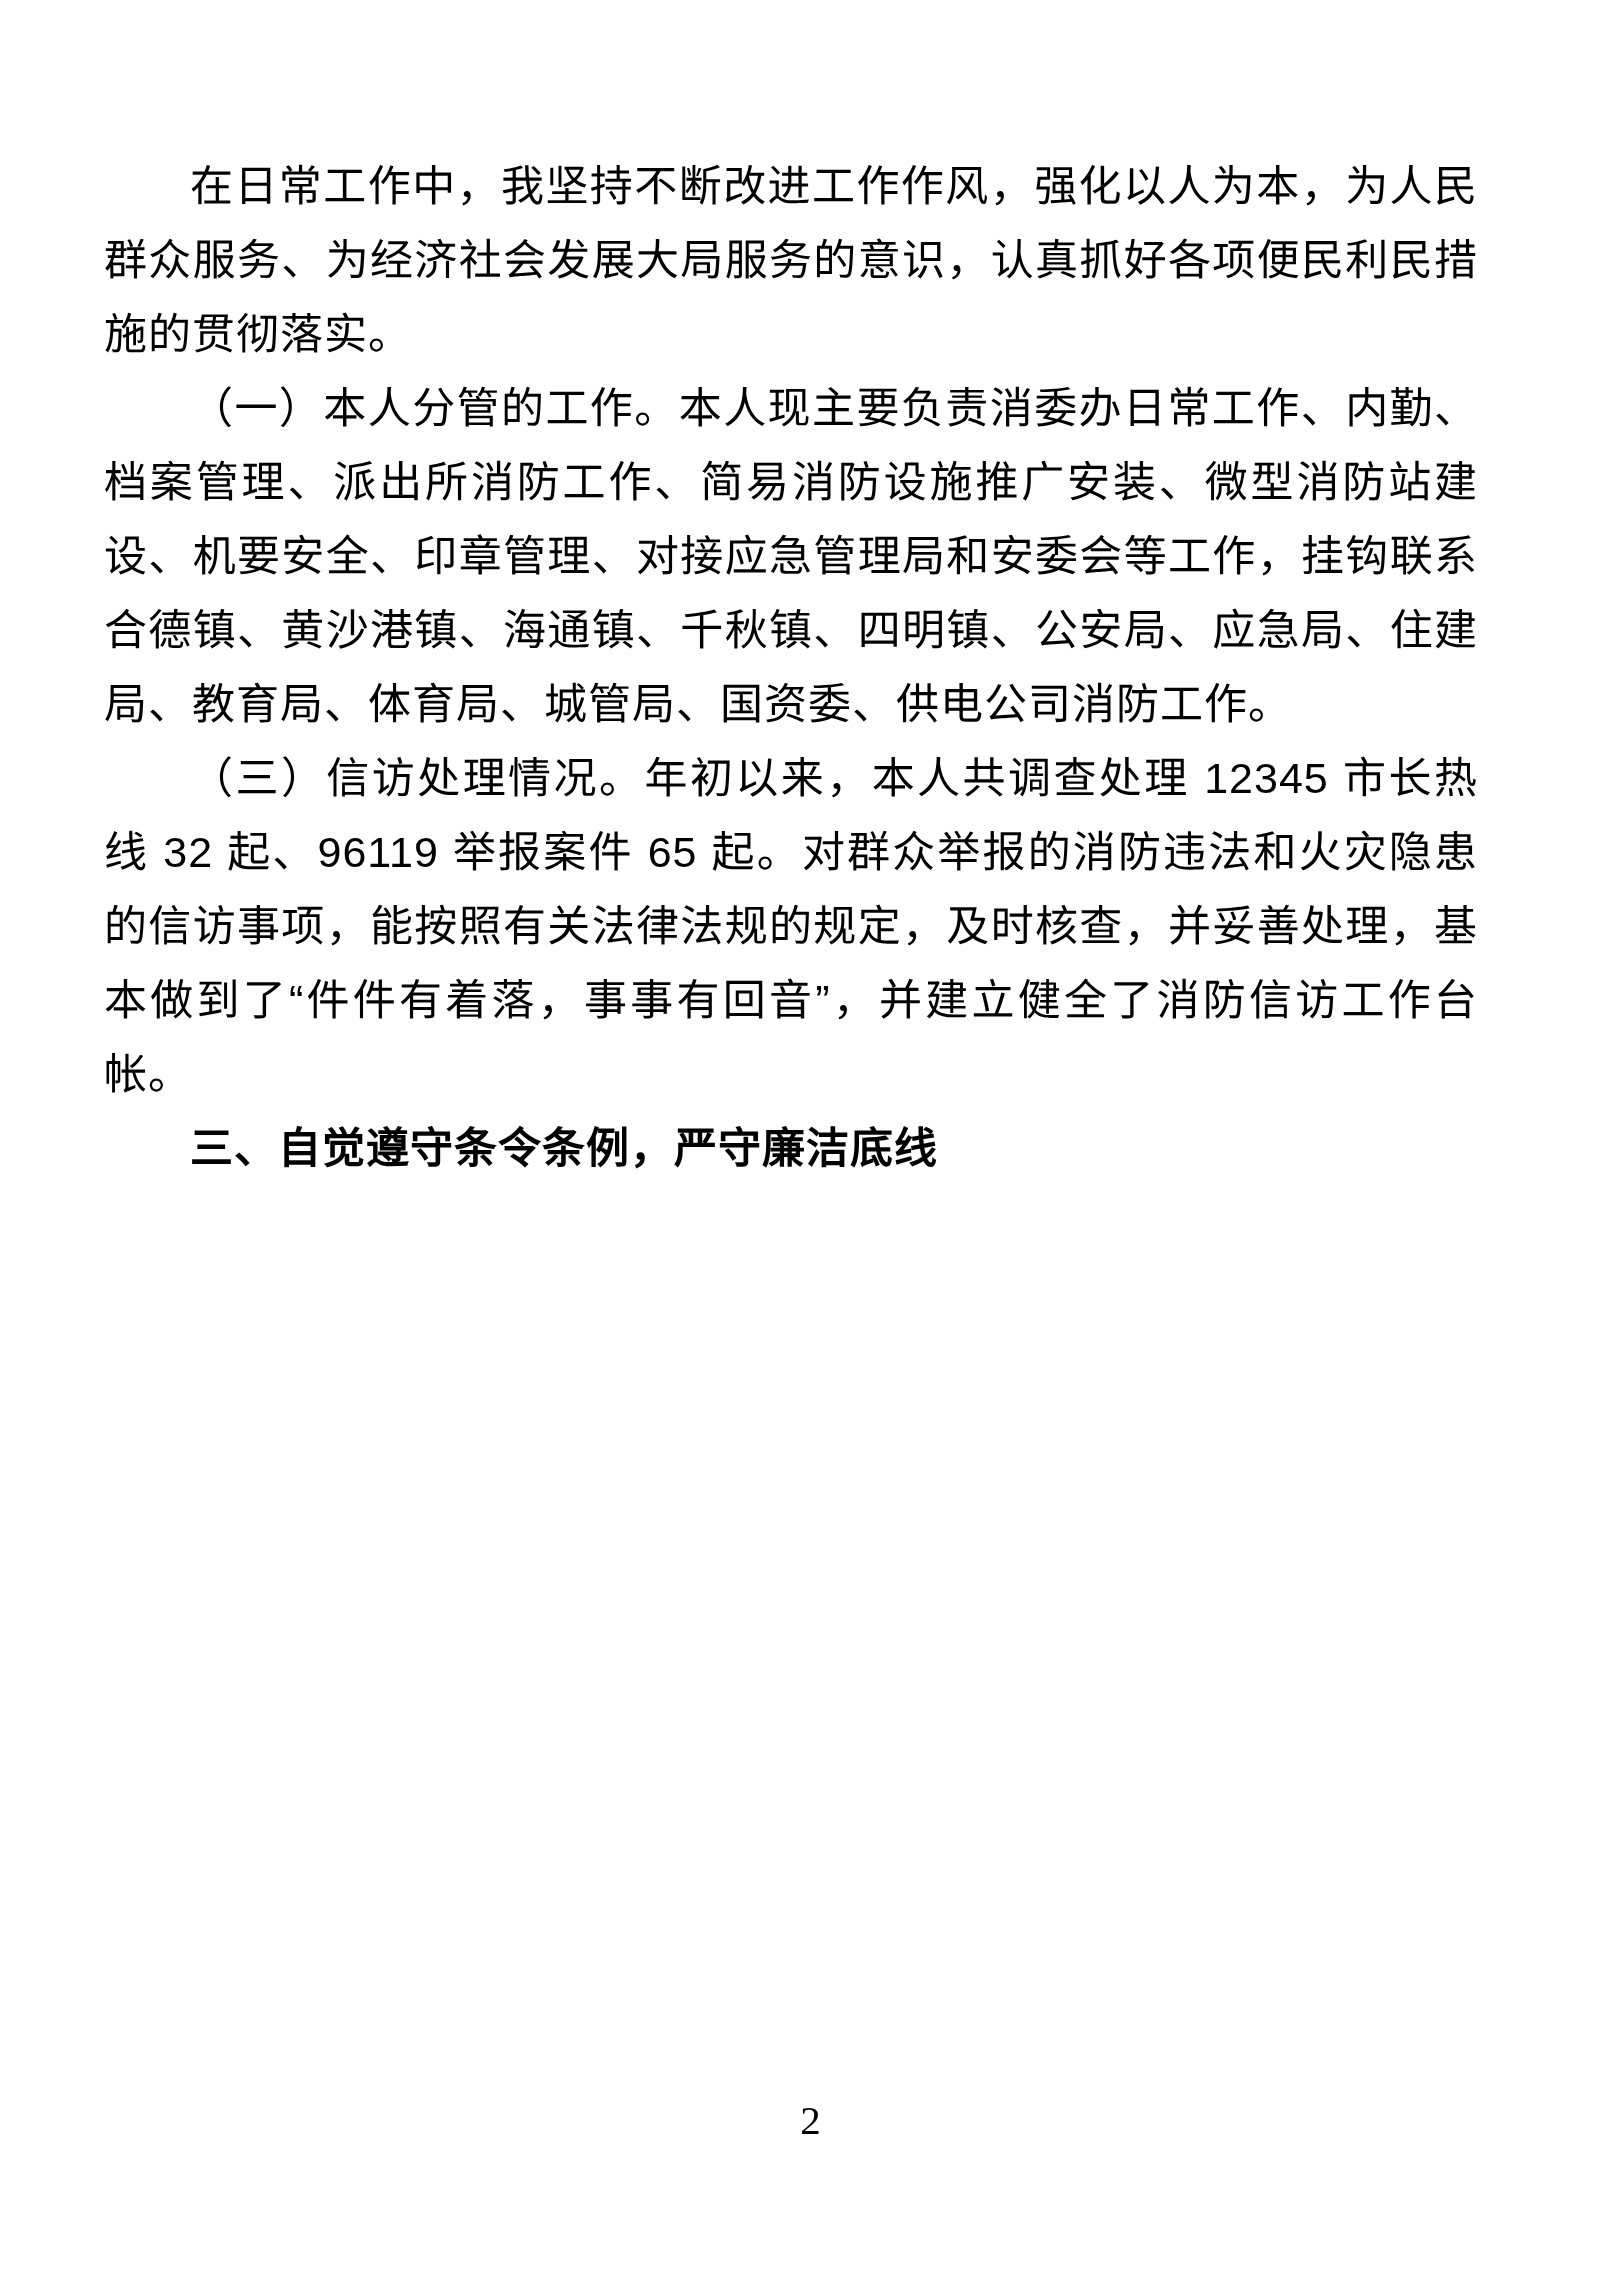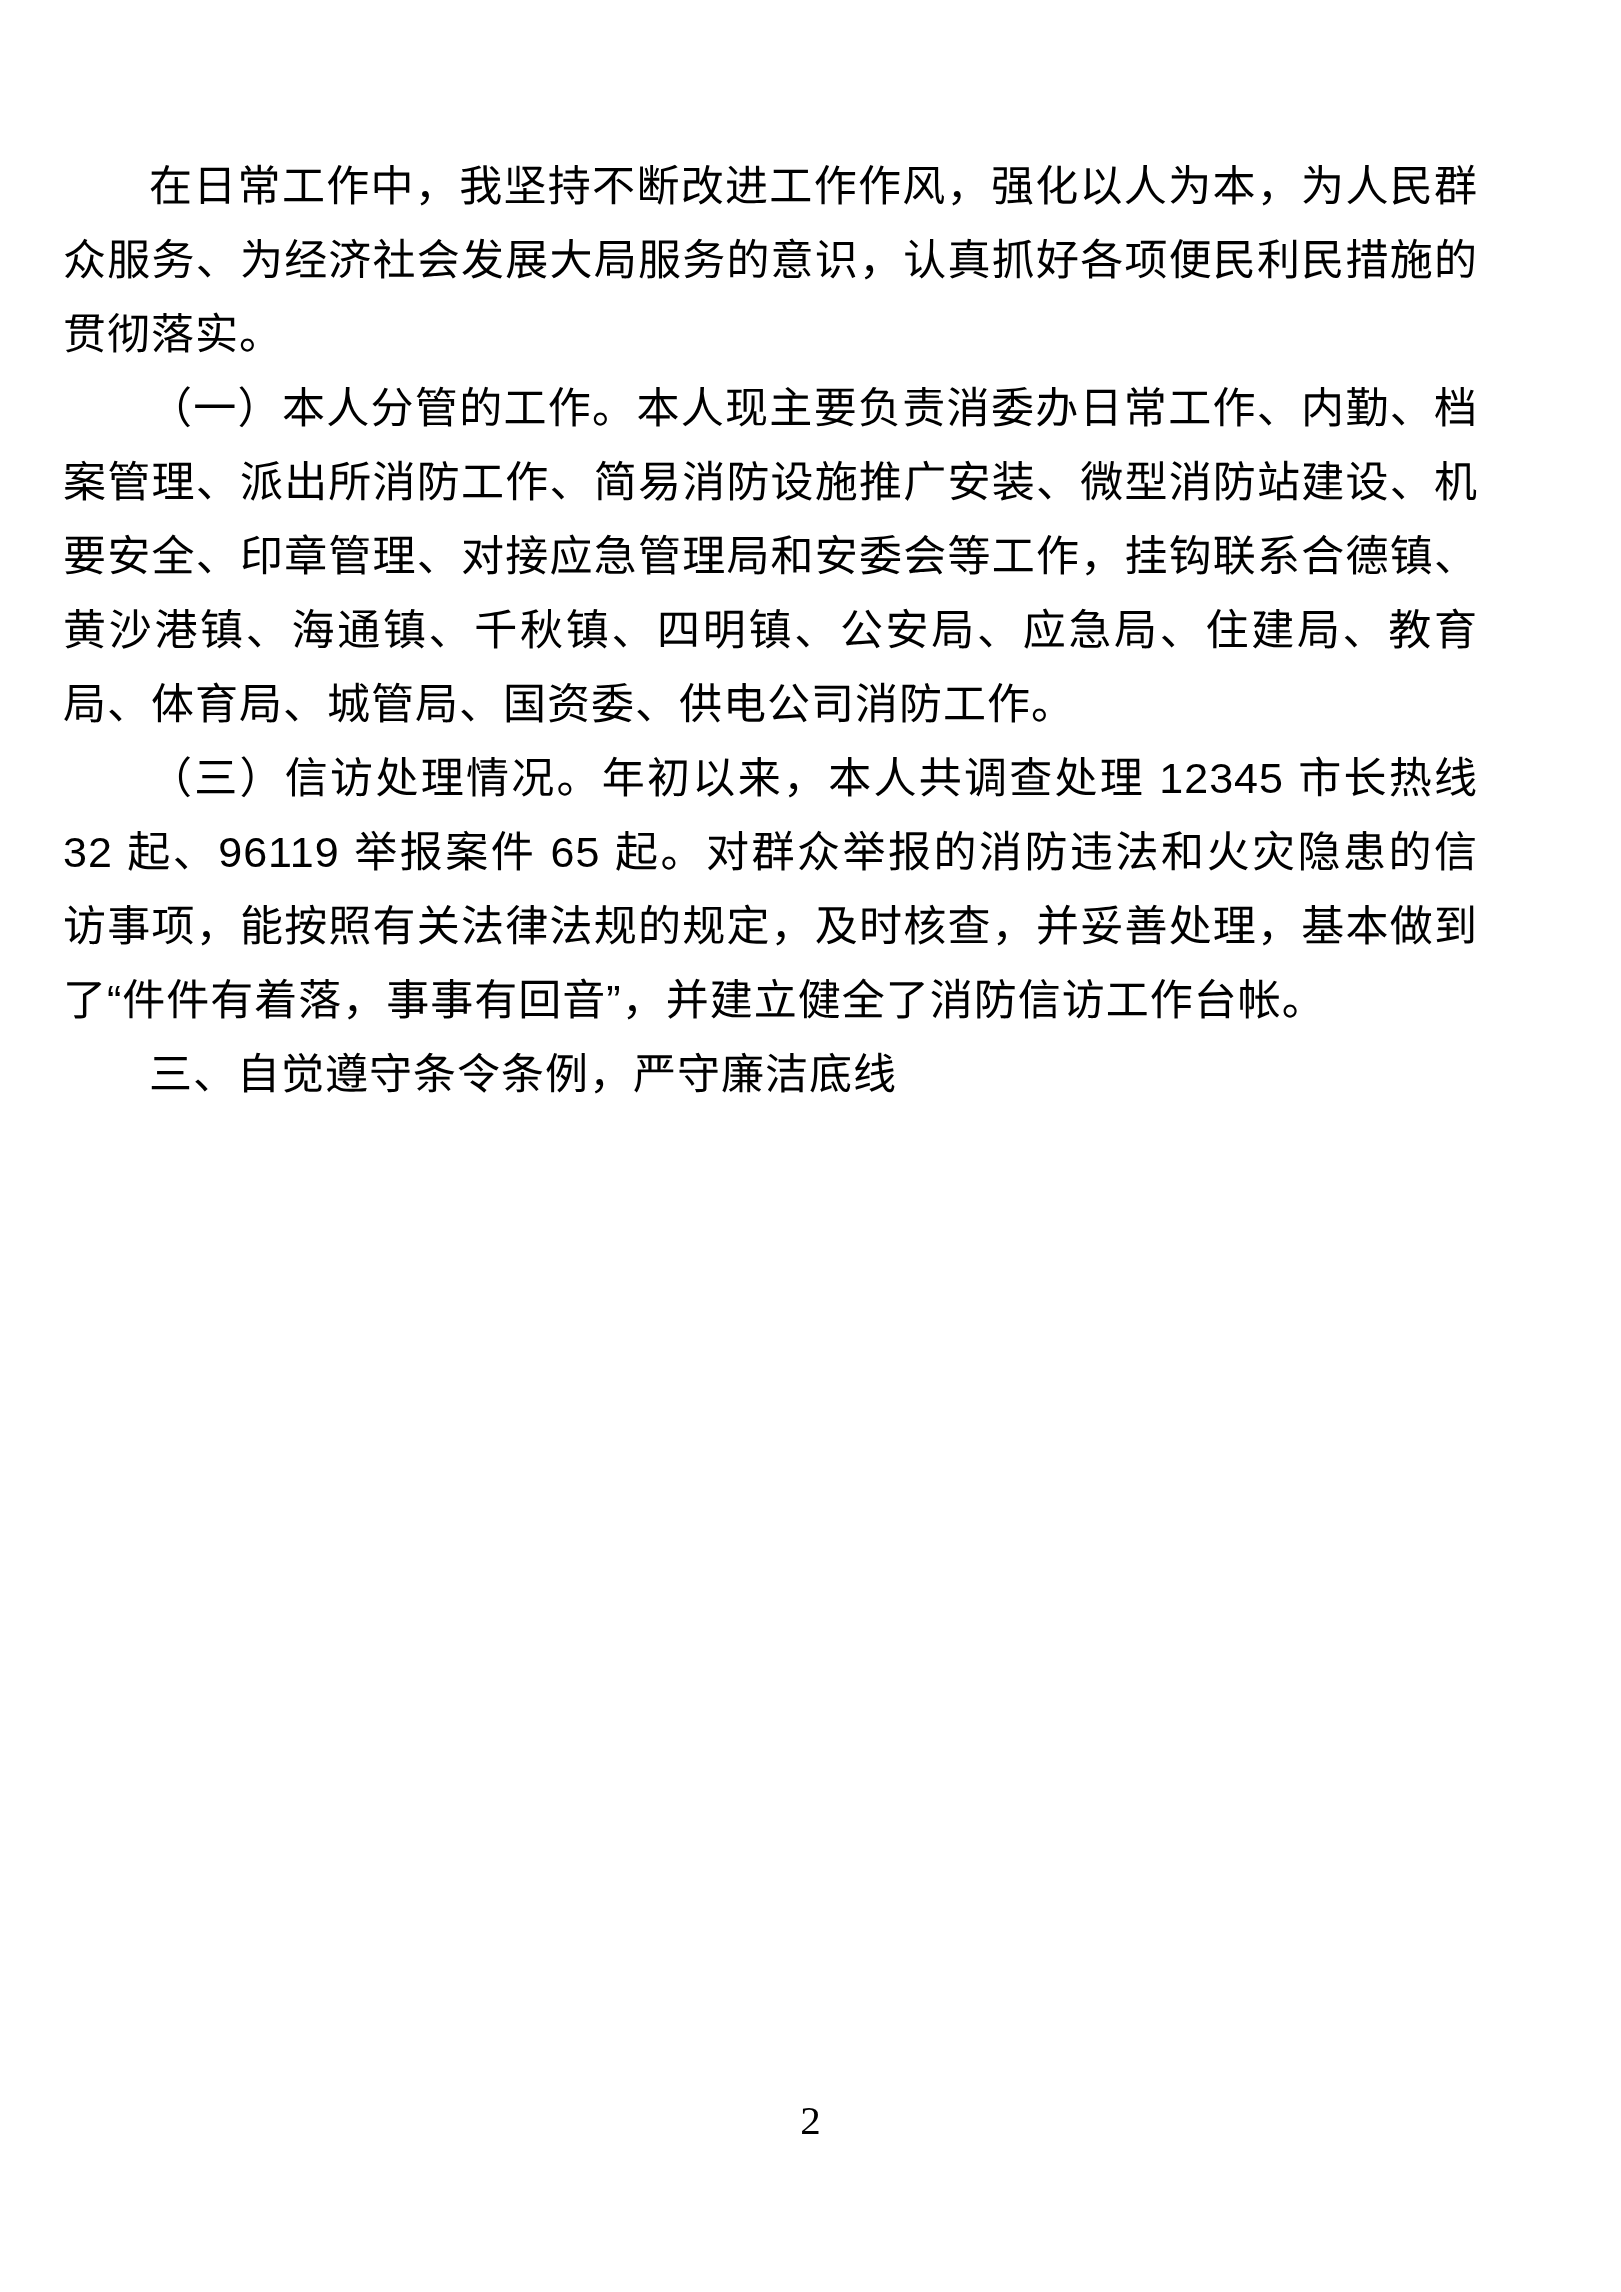--- a/index.html
+++ b/index.html
@@ -7,39 +7,39 @@
     padding: 0;
     background: #ffffff;
   }
   .page {
     position: relative;
     width: 1621px;
     height: 2293px;
     margin: 0 auto;
     background: #ffffff;
     box-sizing: border-box;
-    padding: 149px 143px 0 63px;
+    padding: 149px 143px 0 104px;
     color: #000000;
     font-family: "Liberation Sans", "DejaVu Sans", sans-serif;
     overflow: hidden;
   }
   .doc-body {
     width: 100%;
   }
   .para {
     margin: 0;
     font-size: 43px;
     line-height: 74px;
     text-align: justify;
     text-indent: 2em;
     word-break: break-all;
     letter-spacing: 1px;
   }
   .para.heading {
-    font-weight: 400;
+    font-weight: 700;
   }
   .page-footer {
     position: absolute;
     left: 0;
     right: 0;
     bottom: 149px;
     text-align: center;
   }
   .page-number {
     font-size: 41px;

